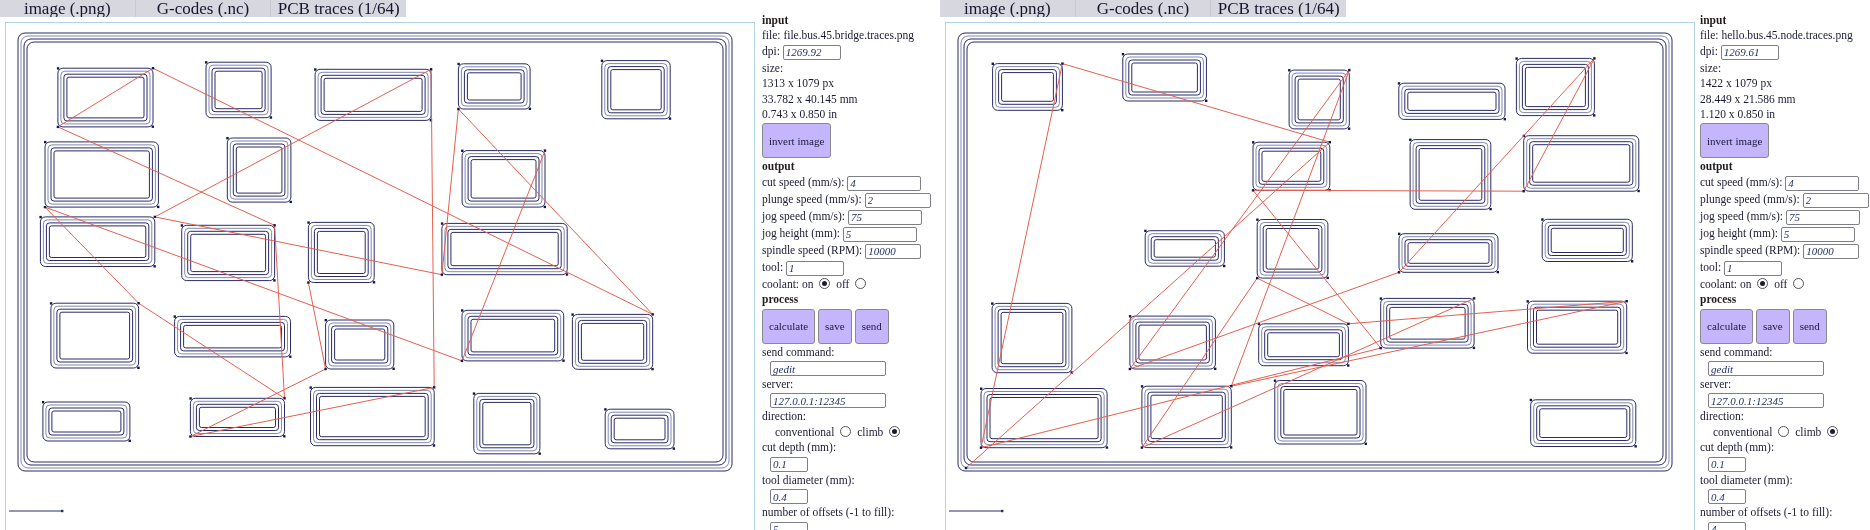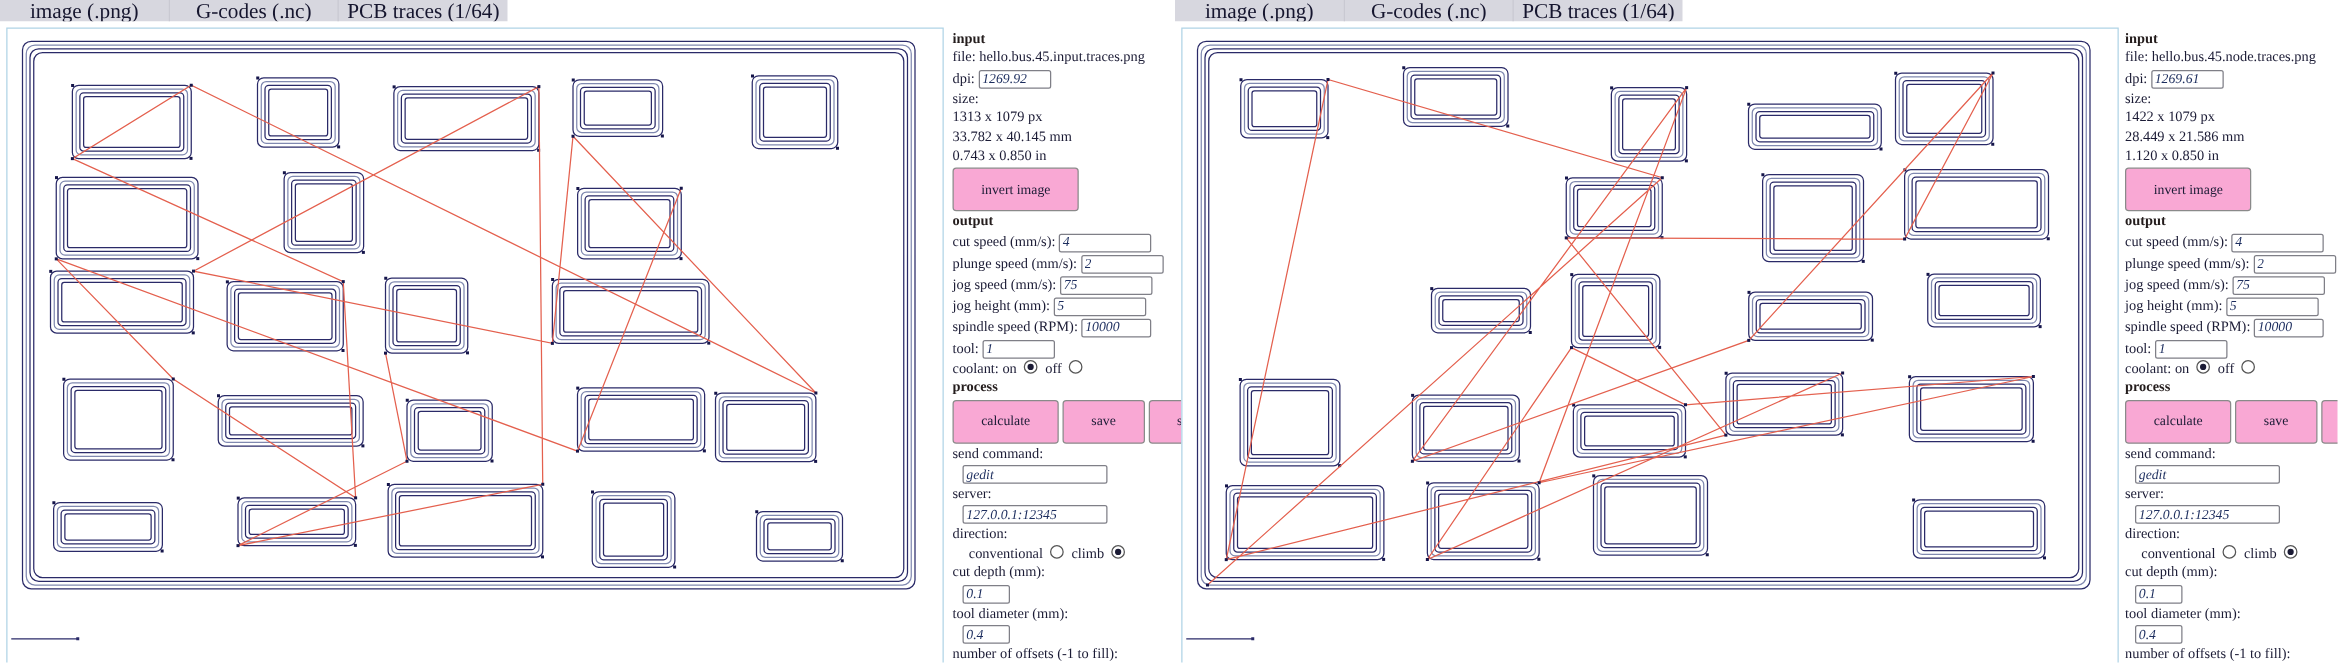--- a/index.html
+++ b/index.html
@@ -10,29 +10,29 @@
   .module.right{left:940px;width:930px;}
   .tabbar{position:absolute;top:0;left:0;width:406px;height:17px;background:#d7d7df;display:flex;}
   .tab{width:135px;height:17px;line-height:17px;text-align:center;font-size:17px;color:#15152e;
     border-right:1px solid #c9c9d2;cursor:pointer;white-space:nowrap;overflow:hidden;}
   .tab:last-child{border-right:none;}
   .pcanvas{position:absolute;left:5px;top:22px;width:748px;height:560px;border:1px solid #b0d4e6;background:#fff;}
   .pcanvas svg{display:block;}
   .sidebar{position:absolute;top:13px;width:176px;font-size:11.5px;line-height:15.4px;color:#1b1b35;}
   .sb-line{white-space:nowrap;}
   .sb-head{font-weight:bold;color:#241d1d;}
-  .sb-head.first{margin-top:11px;}
+  .sb-head.first{margin-top:0;}
   .indent{padding-left:8px;}
   .indent2{padding-left:13px;}
   input.box{font-family:"Liberation Serif","DejaVu Serif",serif;font-size:11px;color:#1c2d5e;
     border:1px solid #7f7f87;border-radius:2px;height:13px;padding:0 2px;background:#fff;
     vertical-align:middle;margin:1px 0;font-style:italic;}
   .w52{width:52px}.w68{width:68px}.w60{width:60px}.w50{width:50px}.w110{width:110px}.w32{width:32px}
   button.btn{font-family:"Liberation Serif","DejaVu Serif",serif;font-size:11px;color:#1b1b35;
-    background:#f9a8d4;border:1px solid #8a8a8a;border-radius:3px;height:35px;padding:0 22px;
+    background:#c4b5fd;border:1px solid #8a8a8a;border-radius:3px;height:35px;padding:0 6px;
     margin:1px 3px 1px 0;cursor:pointer;}
   .radio{display:inline-block;width:9px;height:9px;border:1px solid #555;border-radius:50%;
     background:#fff;vertical-align:-1px;margin:0 3px;}
   .radio.checked::after{content:"";display:block;width:5px;height:5px;margin:2px;border-radius:50%;background:#1b1b35;}
 </style>
 </head>
 <body>
 
 <div class="app">
 
@@ -197,21 +197,21 @@
           <rect x="427.0" y="363.2" width="2.4" height="2.4" fill="#15154a"></rect>
           <rect x="183.2" y="412.3" width="2.4" height="2.4" fill="#15154a"></rect>
           <rect x="318.4" y="344.8" width="2.4" height="2.4" fill="#15154a"></rect>
           <rect x="301.2" y="258.3" width="2.4" height="2.4" fill="#15154a"></rect>
           <line x1="3" y1="488" x2="56" y2="488" stroke="#2a2a68" stroke-width="1"></line>
           <rect x="55" y="486.8" width="2.4" height="2.4" fill="#2a2a68"></rect>
         </svg>
     </div>
     <aside class="sidebar" style="left:762px">
       <div class="sb-head first">input</div>
-      <div class="sb-line">file: hello.bus.45.input.traces.png</div>
+      <div class="sb-line">file: file.bus.45.bridge.traces.png</div>
       <div class="sb-line"><span>dpi:</span>
         <input class="box w52" value="1269.92" style=""></div>
       <div class="sb-line">size:</div>
       <div class="sb-line">1313 x 1079 px</div>
       <div class="sb-line">33.782 x 40.145 mm</div>
       <div class="sb-line">0.743 x 0.850 in</div>
       <div class="sb-line"><button class="btn">invert image</button></div>
 
       <div class="sb-head">output</div>
       <div class="sb-line"><span>cut speed (mm/s):</span>

